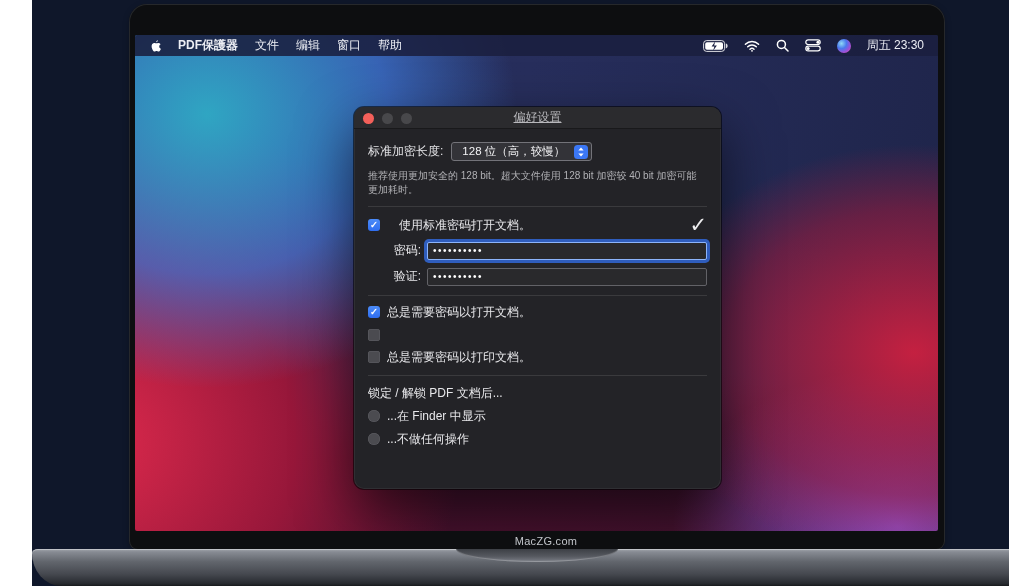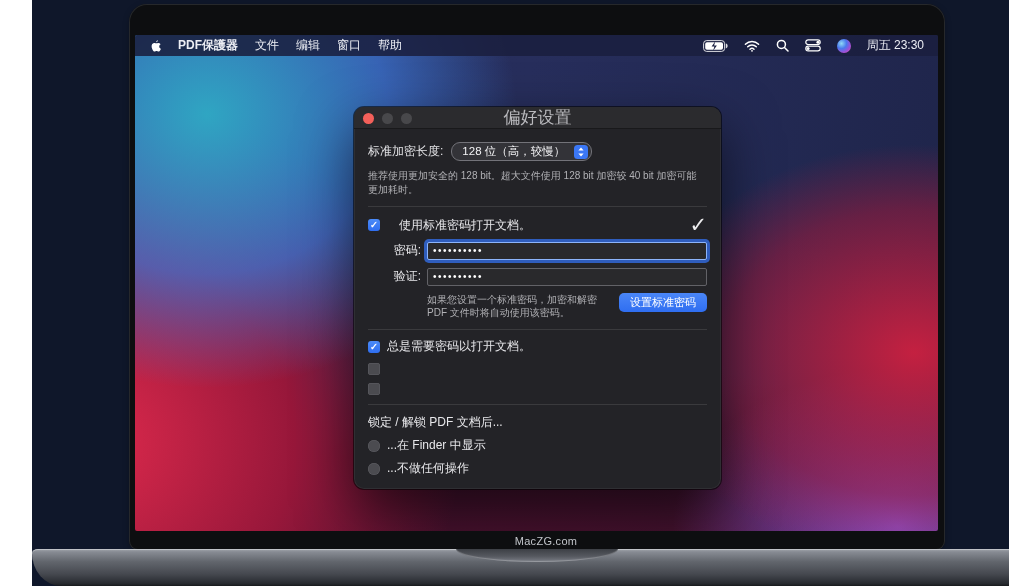--- a/index.html
+++ b/index.html
@@ -49,30 +49,30 @@
   .dialog { position:absolute; left:219px; top:72px; width:367px; height:382px;
      background:#232327; border-radius:10px; overflow:hidden;
      box-shadow:0 22px 55px rgba(0,0,0,.6), 0 0 0 1px rgba(0,0,0,.55), inset 0 0 0 1px rgba(255,255,255,.06);
      color:#e7e7ea; font-size:12px; }
   .titlebar { position:relative; height:22px; background:#2b2b2e;
      border-bottom:1px solid #19191b; display:flex; align-items:center; justify-content:center; }
   .lights { position:absolute; left:9px; top:5.5px; display:flex; gap:8px; }
   .light { width:11px; height:11px; border-radius:50%; }
   .light.close { background:#f4605a; }
   .light.gray  { background:#48484b; }
-  .title { font-size:17px; color:#b8b8bc; }
+  .title { font-size:12px; color:#b8b8bc;text-decoration:underline; }
 
   .body { padding:0 14px; }
   .sep { border-top:1px solid #3a3a3d; margin:9px 0 0 0; }
 
   .row { display:flex; align-items:center; }
   .enc-row { margin-top:13px; }
   .enc-label { color:#e3e3e6; margin-right:8px; }
   .popup { display:inline-flex; align-items:center; height:19px; background:#333338;
-     border:1px solid #737379; border-radius:9px; padding:0 3px 0 10px; font-size:11.5px; color:#f2f2f4; }
+     border:1px solid #737379; border-radius:3px; padding:0 3px 0 10px; font-size:11.5px; color:#f2f2f4; }
   .popup .chev { width:14px; height:14px; margin-left:9px; background:#3b77f5; border-radius:3.5px;
      display:flex; align-items:center; justify-content:center; }
   .small { font-size:10px; color:#b1b1b5; line-height:1.38; }
   .enc-desc { margin-top:8px; width:336px; }
 
   .checkbox { flex:none; width:12px; height:12px; border-radius:3px; background:#4b4b50;
      box-shadow:inset 0 0 0 .5px #606066; position:relative; }
   .checkbox.on { background:linear-gradient(#4b8bf8,#2f6ef1); box-shadow:none; }
   .checkbox.on::after { content:"✓"; position:absolute; left:0; top:0; width:12px; height:12px;
      color:#fff; font-size:9.5px; line-height:12px; text-align:center; font-weight:bold; }
@@ -191,36 +191,33 @@
             <span class="bigcheck">✓</span>
           </div>
           <div class="row field-row">
             <span class="field-label">密码:</span>
             <div class="field focused">••••••••••</div>
           </div>
           <div class="row field-row">
             <span class="field-label">验证:</span>
             <div class="field">••••••••••</div>
           </div>
-          <div class="row helper-row">
-            <div class="small helper-text">如果您设置一个标准密码，加密和解密 PDF 文件时将自动使用该密码。</div>
-            <span class="btn-blue">设置标准密码</span>
-          </div>
 
           <div class="sep"></div>
 
           <div class="row opt-row">
             <span class="checkbox on"></span>
             <span class="cb-label">总是需要密码以打开文档。</span>
           </div>
           <div class="row opt-row">
             <span class="checkbox"></span>
           </div>
           <div class="row opt-row">
             <span class="checkbox"></span>
+            <span class="cb-label">总是需要密码以打印文档。</span>
           </div>
 
           <div class="sep"></div>
 
           <div class="group-label">锁定 / 解锁 PDF 文档后...</div>
           <div class="row radio-row">
             <span class="radio"></span>
             <span class="cb-label">...在 Finder 中显示</span>
           </div>
           <div class="row radio-row">

